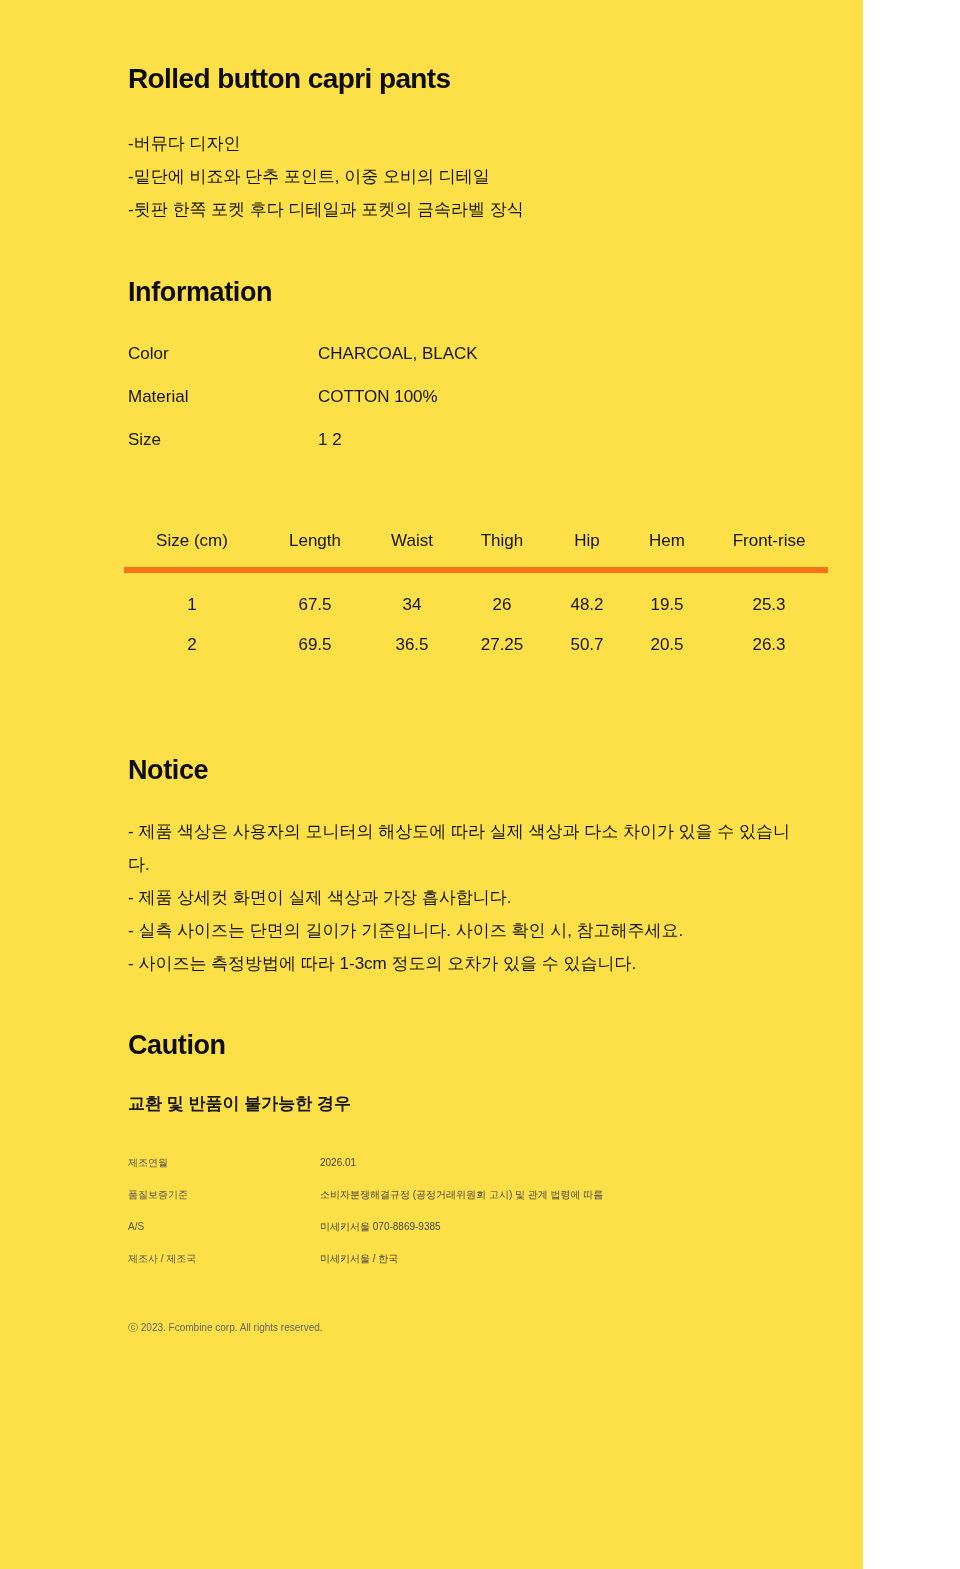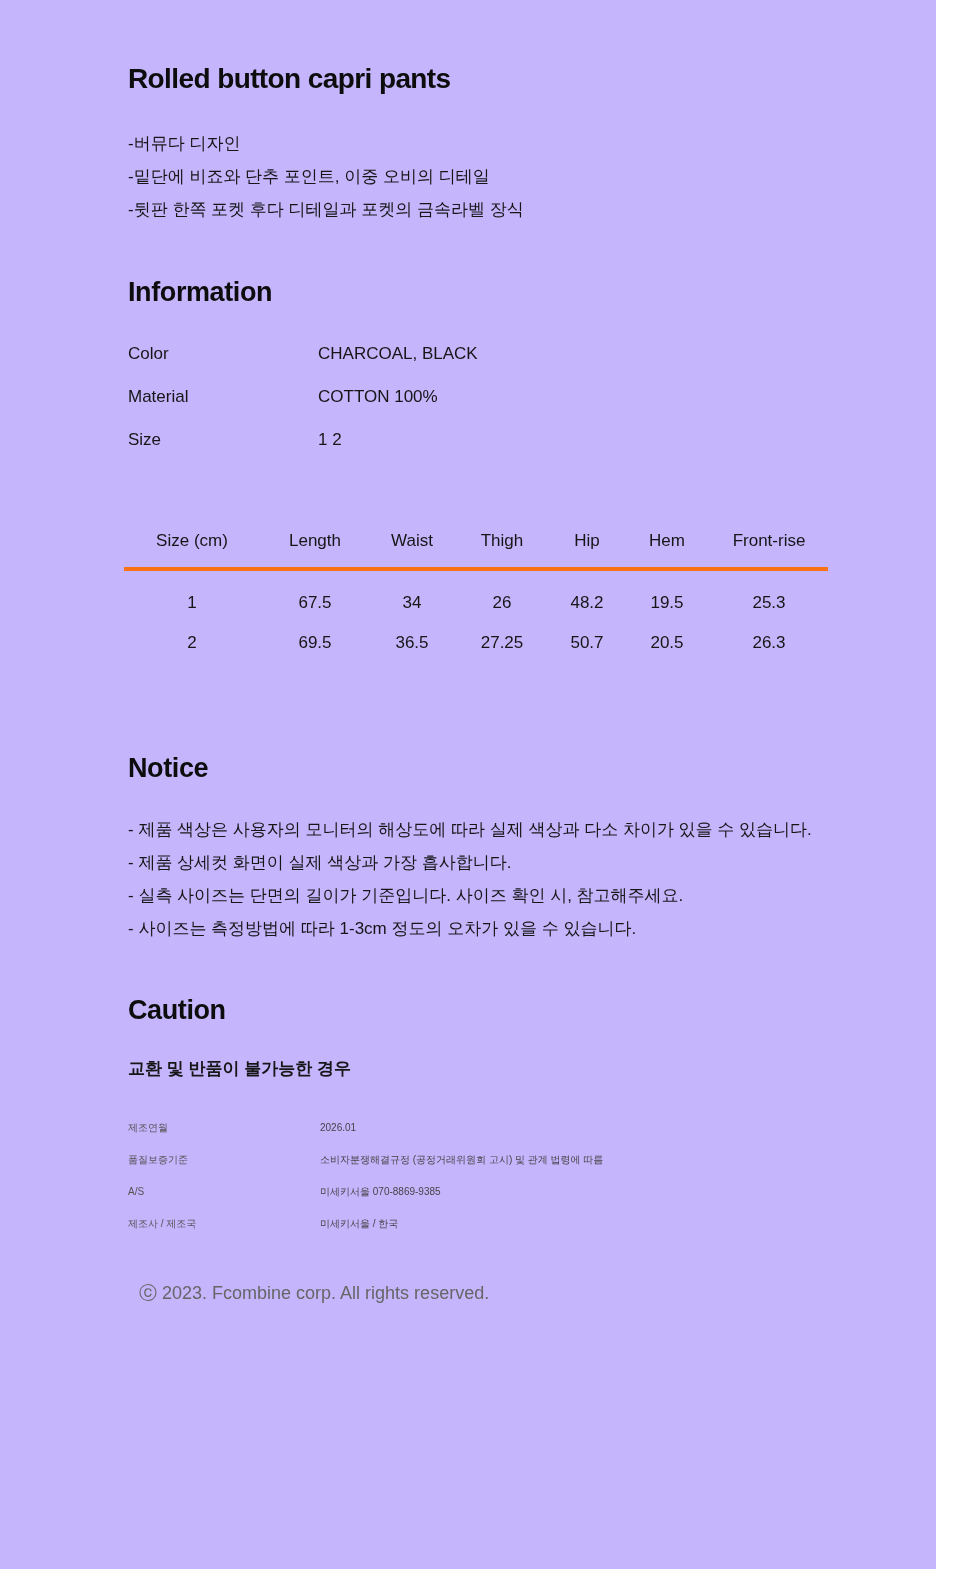--- a/index.html
+++ b/index.html
@@ -1,20 +1,20 @@
 <!DOCTYPE html>
 <html><head>
 <meta charset="utf-8">
 <style>
   * { box-sizing: border-box; }
   html, body { margin: 0; padding: 0; background: #ffffff; }
   .page {
-    width: 936px;
+    width: 863px;
     height: 1569px;
-    background: #c4b5fd;
+    background: #fde047;
     font-family: "Liberation Sans", "DejaVu Sans", sans-serif;
     color: #111111;
     padding: 64px 61px 0 128px;
     position: relative;
     overflow: hidden;
   }
   h1.product-title {
     margin: 0;
     font-size: 28px;
     line-height: 30px;
@@ -44,21 +44,21 @@
     width: 704px;
     font-size: 17px;
     color: #161616;
     table-layout: fixed;
   }
   table.size-table th {
     font-weight: 400;
     text-align: center;
     line-height: 20px;
     padding: 0 0 16px 0;
-    border-bottom: 4px solid #f97316;
+    border-bottom: 6px solid #f97316;
   }
   table.size-table td {
     text-align: center;
     line-height: 20px;
     padding: 10px 0;
   }
   table.size-table tbody tr.first-row td { padding-top: 22px; }
 
   .notice-section h2 { margin-top: 90px; }
   .notice-items { margin-top: 30px; font-size: 17px; line-height: 33px; color: #161616; }
@@ -67,21 +67,21 @@
   .caution-block { margin-top: 27px; font-size: 17px; line-height: 33px; color: #161616; }
   .caution-intro { font-weight: 700; }
   .caution-items .caution-item { padding-left: 5px; }
 
   .manufacturing-section { margin-top: 34px; }
   .manufacturing-row { display: flex; font-size: 10px; line-height: 18px; margin-bottom: 14px; color: #4a4a4a; }
   .manufacturing-label { width: 192px; flex: 0 0 192px; color: #545454; }
   .manufacturing-value { color: #454545; }
 
   .footer { margin-top: 51px; }
-  .copyright { font-size: 18px; line-height: 18px; color: #666666; margin-left: 11px; }
+  .copyright { font-size: 10px; line-height: 18px; color: #666666; }
 </style>
 </head>
 <body>
 
 <div class="page">
 
   <h1 class="product-title">Rolled button capri pants</h1>
 
   <div class="description">
     <div>-버뮤다 디자인</div>

